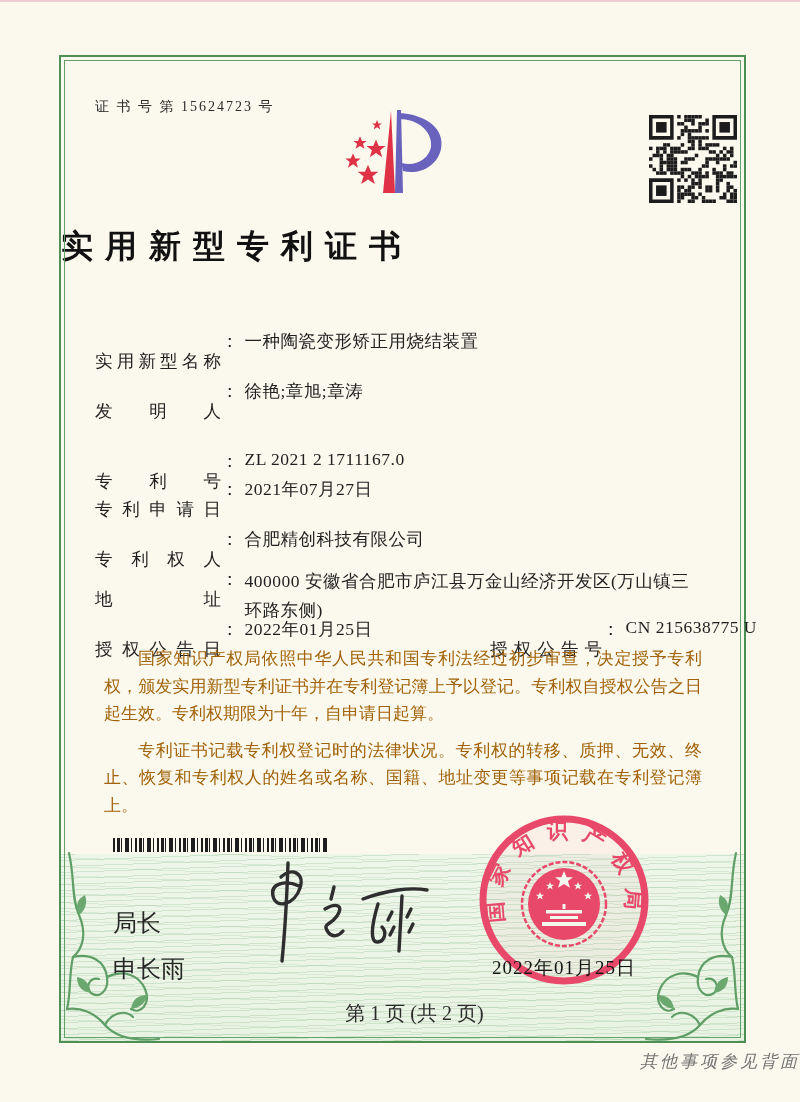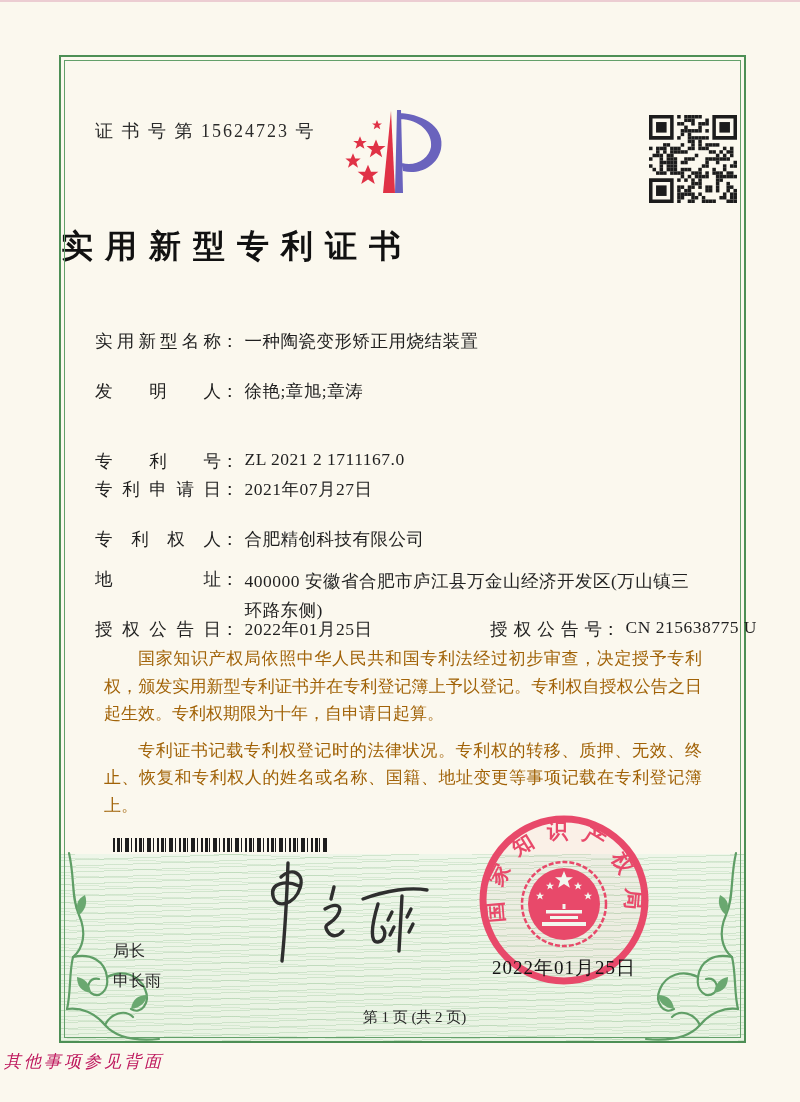--- a/index.html
+++ b/index.html
@@ -9,31 +9,31 @@
     font-family:"Liberation Serif","DejaVu Serif",serif;color:#1f1f1f;
   }
   .scan-edge{position:absolute;top:0;left:0;right:0;height:2px;background:#eccdd2;}
   .frame{
     position:absolute;left:59px;top:55px;width:683px;height:984px;
     border:2.5px solid #4d8f55;
   }
   .frame::after{
     content:"";position:absolute;inset:3px;border:1px solid #63a06a;pointer-events:none;
   }
-  .cert-no{position:absolute;left:34px;top:62px;font-size:18px;letter-spacing:2px;color:#2a2a2a;}
+  .cert-no{position:absolute;left:34px;top:41px;font-size:14px;letter-spacing:2px;color:#2a2a2a;}
   .logo{position:absolute;left:266px;top:50px;width:148px;height:112px;}
   .qr{position:absolute;left:588px;top:58px;width:88px;height:88px;}
   .title{
     position:absolute;left:0;right:0;top:168px;text-align:left;
     font-size:32px;font-weight:bold;letter-spacing:12px;color:#111;
   }
   .field{position:absolute;left:34px;font-size:17.5px;white-space:nowrap;}
   .flabel{
     display:inline-block;width:126px;text-align:justify;text-align-last:justify;
-    vertical-align:top;color:#1f1f1f;
+    vertical-align:top;color:#1f1f1f;margin-top:20px;
   }
   .fcolon{display:inline-block;vertical-align:top;margin-right:6px;}
   .fvalue{display:inline-block;vertical-align:top;letter-spacing:0.5px;}
   .field.wrap{white-space:normal;}
   .field.wrap .fvalue{width:452px;line-height:1.65;}
   .grant2{position:absolute;left:395px;top:0;white-space:nowrap;}
   .grant2 .flabel{width:112px;}
   .paras{
     position:absolute;left:43px;top:588px;width:598px;
     font-size:17px;line-height:1.62;color:#a16207;text-align:justify;
@@ -49,32 +49,32 @@
   .band{
     position:absolute;left:0;right:0;bottom:0;height:187px;
     background:
       repeating-linear-gradient(178deg,rgba(140,190,140,0.30) 0 1px,transparent 1px 6px),
       repeating-linear-gradient(182deg,rgba(140,190,140,0.22) 0 1px,transparent 1px 9px),
       linear-gradient(#eef6e9,#e9f3e3);
   }
   .flourish{position:absolute;bottom:0;width:100px;height:190px;}
   .flourish.left{left:0;}
   .flourish.right{right:0;transform:scaleX(-1);}
-  .signer{position:absolute;left:52px;top:843px;font-size:16px;line-height:1.9;color:#262626;
-    font-family:"Liberation Sans","DejaVu Sans",sans-serif;margin-top:36px;}
+  .signer{position:absolute;left:52px;top:843px;font-size:24px;line-height:1.9;color:#262626;
+    font-family:"Liberation Sans","DejaVu Sans",sans-serif;}
   .signature{position:absolute;left:168px;top:800px;width:210px;height:115px;}
   .seal{position:absolute;left:417px;top:757px;width:172px;height:172px;}
   .seal-date{
     position:absolute;left:407px;top:898px;width:192px;text-align:center;
     font-size:19px;letter-spacing:1px;color:#141414;
   }
-  .page-no{position:absolute;left:0;right:0;bottom:14px;text-align:center;font-size:15px;color:#2a2a2a;padding-left:24px;}
+  .page-no{position:absolute;left:0;right:0;bottom:14px;text-align:center;font-size:20px;color:#2a2a2a;padding-left:24px;}
   .back-note{
-    position:absolute;left:4px;right:0;top:1050px;text-align:left;
-    font-size:17px;letter-spacing:3px;color:#be185d;font-style:italic;
+    position:absolute;left:12px;right:0;top:1050px;text-align:right;
+    font-size:17px;letter-spacing:3px;color:#737373;font-style:italic;
   }
 </style>
 </head>
 <body>
 
 <div class="page">
   <div class="scan-edge"></div>
 
   <div class="frame">
 

